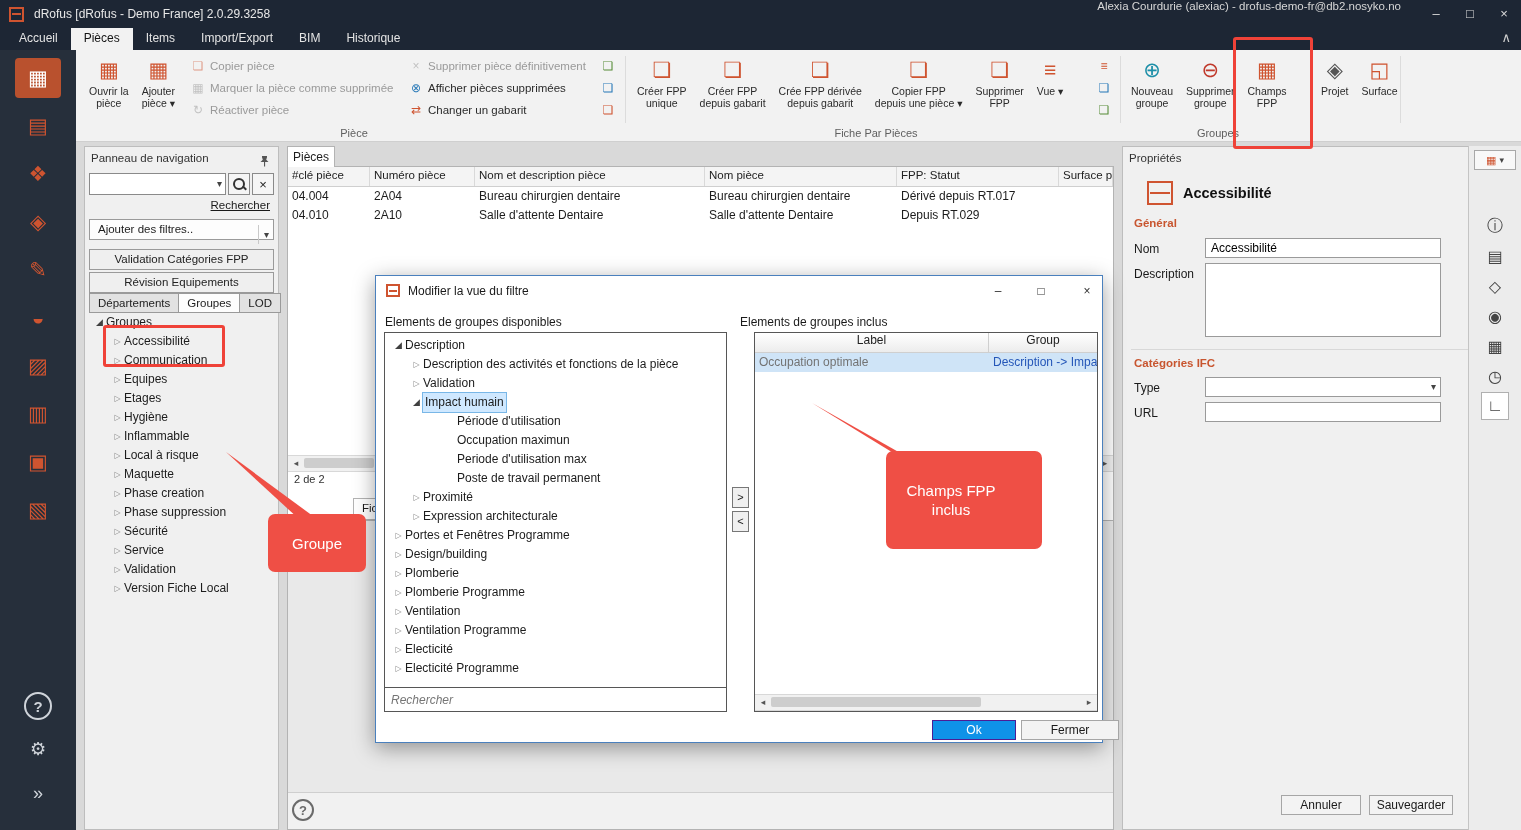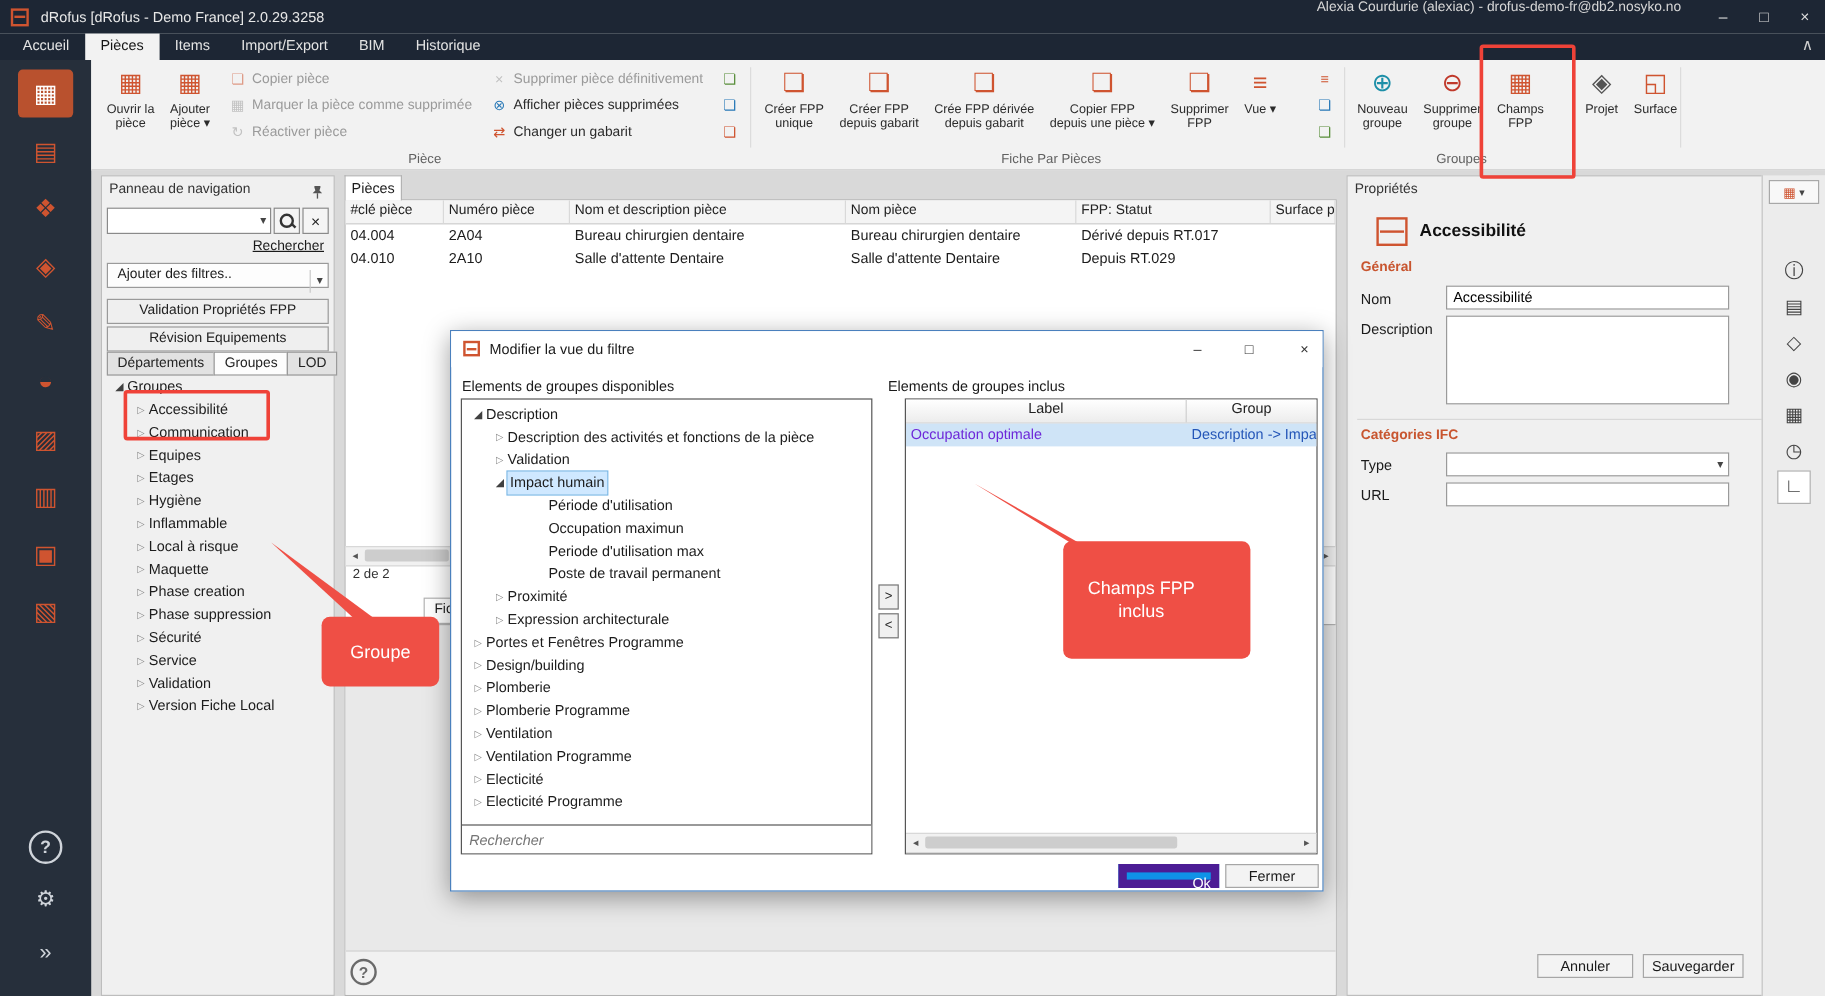--- a/index.html
+++ b/index.html
@@ -154,24 +154,24 @@
             font-family:"Liberation Sans",sans-serif}
   .movebtn{position:absolute;width:17px;height:21px;background:#f0f0f0;border:1px solid #777;box-sizing:border-box;
            text-align:center;line-height:19px;font-size:11px;color:#222}
   .ihead{display:flex;height:19px;background:linear-gradient(#ffffff,#ececec);border-bottom:1px solid #cfcfcf;
          font-size:12px;color:#222}
   .ihead>div{text-align:center;box-sizing:border-box;overflow:hidden}
   .ih0{width:234px;border-right:1px solid #cfcfcf}.ih1{flex:1}
   .irow{display:flex;height:19px;font-size:12px}
   .irow[data-selected="true"]{background:#cfe4f7}
   .irow>div{padding:2px 4px;box-sizing:border-box;overflow:hidden;white-space:nowrap}
-  .ir0{width:234px;color:#6d28d9}.ir1{flex:1;color:#2456b8}
-  .okbtn{position:absolute;width:84px;height:20px;background:#0f92e8;border:7px solid #4c1d95;color:#fff;
-         font-size:12px;text-align:right;line-height:18px;box-sizing:border-box}
-  .fermerbtn{position:absolute;width:78px;height:20px}
+  .ir0{width:234px;color:#737373}.ir1{flex:1;color:#2456b8}
+  .okbtn{position:absolute;width:84px;height:20px;background:#0f92e8;border:1px solid #4c1d95;color:#fff;
+         font-size:12px;text-align:center;line-height:18px;box-sizing:border-box}
+  .fermerbtn{position:absolute;width:98px;height:20px}
 
   
   .anno-rect{position:absolute;border:3px solid #ef4238;border-radius:3px;z-index:120}
   .bubble{position:absolute;z-index:130}
   .bubble svg{position:absolute;left:0;top:0}
   .bubble .btxt{position:absolute;display:flex;flex-direction:column;align-items:center;justify-content:center;
                 color:#fff;font-size:15px;text-align:center;line-height:19px}
 </style>
 </head>
 <body>
@@ -448,21 +448,21 @@
       </div>
     <div class="sqbtn" data-name="clear-search-button">×</div>
   </div>
   <a class="nav-link" data-name="search-link">Rechercher</a>
   <div class="filters-btn" data-name="add-filters-button">
     <span>Ajouter des filtres..</span>
     <span class="caret" data-name="chevron-down-icon">▾</span>
   </div>
   <div class="sfilters">
 
-      <div class="sfilter" data-name="saved-filter-item"><span>Validation Propriétés FPP</span></div>
+      <div class="sfilter" data-name="saved-filter-item"><span>Validation Catégories FPP</span></div>
 
       <div class="sfilter" data-name="saved-filter-item"><span>Révision Equipements</span></div>
     </div>
   <div class="ntabs">
 
       <span class="ntab" data-name="tab-departements"><span>Départements</span></span>
 
       <span class="ntab" data-name="tab-groupes" data-active="true"><span>Groupes</span></span>
 
       <span class="ntab" data-name="tab-lod"><span>LOD</span></span>

